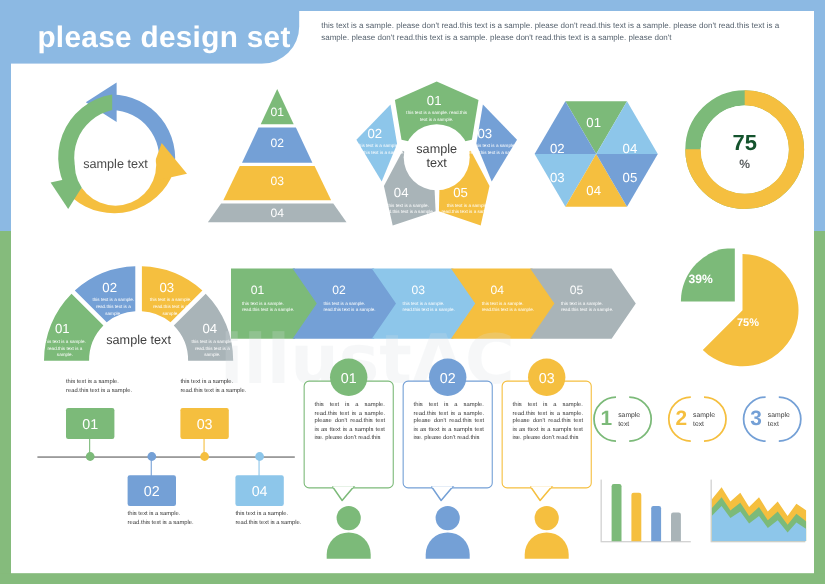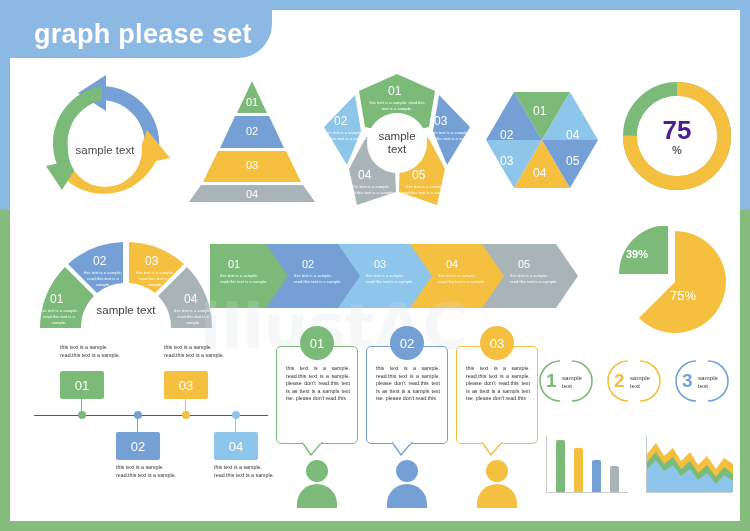--- a/index.html
+++ b/index.html
@@ -41,21 +41,21 @@
 
   
   .pyr-num { position:absolute; color:#fff; font-size:11px; width:100%; text-align:center; }
 
   
   .poly-num { position:absolute; color:#fff; font-size:12px; font-weight:normal; }
 
   
   .donut-hole { position:absolute; border-radius:50%; background:#fff;
       display:flex; flex-direction:column; align-items:center; justify-content:center; }
-  .donut-big { font-size:26px; color:#4c1d95; font-weight:bold; line-height:28px; }
+  .donut-big { font-size:20px; color:#14532d; font-weight:bold; line-height:28px; }
   .donut-pct { font-size:11px; color:#5d6163; font-weight:bold; }
 
   
   .fan-center { position:absolute; font-size:11.5px; color:#3f3f3f; text-align:center; line-height:13px; }
 
   
   .chev-num { position:absolute; color:#fff; font-size:11px; }
 
   
   .tl-line { position:absolute; background:#5a5a5a; height:1px; }
@@ -93,21 +93,22 @@
 
   <div class="border-top frame-blue"></div>
   <div class="border-left-b frame-blue"></div>
   <div class="border-left-g frame-green"></div>
   <div class="border-right-b frame-blue"></div>
   <div class="border-right-g frame-green"></div>
   <div class="border-bottom frame-green"></div>
 
   <div class="header-band">
     <div class="title-panel"></div>
-    <div class="title-text">graph please set</div>
+    <div class="title-text">please design set</div>
+    <div class="header-copy">this text is a sample. please don't read.this text is a sample. please don't read.this text is a sample. please don't read.this text is a sample. please don't read.this text is a sample. please don't read.this text is a sample. please don't</div>
   </div>
 
   <div class="canvas">
 
     <div class="mod" style="left:20px; top:12px; width:150px; height:140px;">
       <svg width="150" height="140" viewBox="0 0 150 140">
 
         <path d="M72 16 A 58 58 0 0 1 128 86 L114 82 A 44 44 0 0 0 72 30 Z" fill="#74a0d6"></path>
         <polygon points="76,5 76,41 48,23" fill="#74a0d6"></polygon>
 
@@ -229,21 +230,21 @@
     <div class="wm">
       <span class="wm-t">illustAC</span>
     </div>
 
     <div class="mod" style="left:600px; top:168px; width:130px; height:112px;">
       <svg width="130" height="112" viewBox="0 0 130 112">
         <path d="M65 56 L65 5 A 51 51 0 1 1 28.9 92.1 Z" fill="#f5bf3f"></path>
         <path d="M58 48 L58 -1 A 49 49 0 0 0 9 48 Z" fill="#7cba79"></path>
       </svg>
       <div style="position:absolute; left:16px; top:22px; color:#fff; font-size:11px; font-weight:bold;">39%</div>
-      <div style="position:absolute; left:60px; top:62px; color:#fff; font-size:13px; font-weight:normal;">75%</div>
+      <div style="position:absolute; left:60px; top:62px; color:#fff; font-size:10px; font-weight:bold;">75%</div>
     </div>
 
     <div class="mod" style="left:14px; top:278px; width:250px; height:170px;">
       <div class="tl-line" style="left:10px; top:79px; width:234px;"></div>
 
       <div class="tl-txt" style="left:36px; top:8px;">this text is a sample. read.this text is a sample.</div>
       <div class="tl-box" style="left:36px; top:35px; width:44px; height:28px; background:#7cba79;">
         <span>01</span>
       </div>
       <div class="tl-stem" style="left:57px; top:63px; height:16px; background:#7cba79;"></div>

